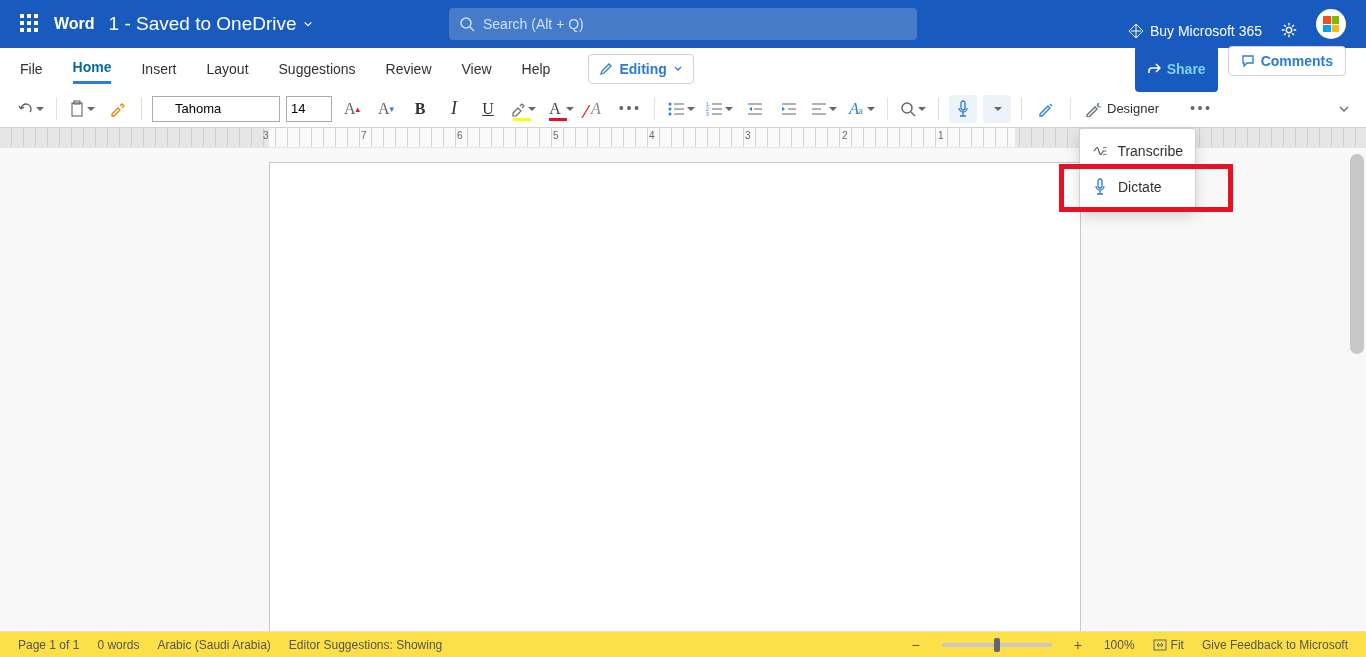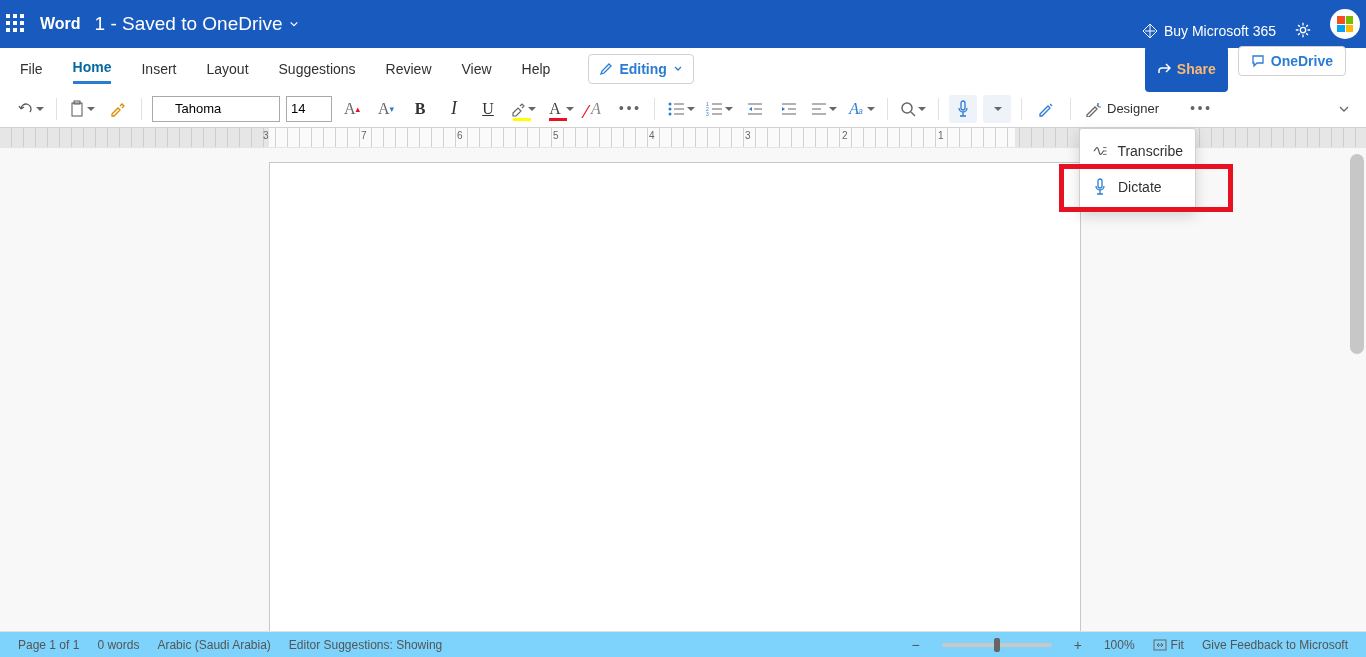--- a/index.html
+++ b/index.html
@@ -14,21 +14,21 @@
     --page-bg: #f8f8f8;
   }
 
   
   .titlebar {
     height: 48px;
     background: var(--ms-blue);
     display: flex;
     align-items: center;
     color: #fff;
-    padding: 0 6px;
+    padding: 0 20px;
     gap: 14px;
   }
   .waffle { width: 20px; height: 20px; display: grid; grid-template-columns: repeat(3,4px); grid-template-rows: repeat(3,4px); gap: 3px; cursor:pointer; }
   .waffle span { background:#fff; width:4px; height:4px; }
   .app-name { font-weight:600; font-size:16px; }
   .doc-title-wrap { display:flex; align-items:center; gap:6px; font-size:19px; cursor:pointer; }
   .chev-down { width:10px; height:10px; }
   .search-wrap { flex:0 0 468px; margin-left:auto; margin-right:auto; position:absolute; left:449px; }
   .search-box {
     width: 468px; height: 32px;
@@ -52,21 +52,21 @@
   }
   .tab { cursor:pointer; padding:6px 0; }
   .tab.active { font-weight:600; border-bottom:3px solid var(--ms-blue-light); color:#0369a1; }
   .editing-btn {
     margin-left:8px; height:30px; border:1px solid var(--border-gray); border-radius:4px;
     display:flex; align-items:center; gap:6px; padding:0 10px; color:var(--ms-blue-light);
     font-size:14px; cursor:pointer; font-weight:600;
   }
   .tabs-right { margin-left:auto; display:flex; gap:10px; }
   .share-btn {
-    background: var(--ms-blue); color:#fdba74; border:none; border-radius:4px;
+    background: var(--ms-blue); color:#7dd3fc; border:none; border-radius:4px;
     height:46px; padding:0 12px; display:flex; align-items:center; gap:6px;
     font-size:14px; cursor:pointer; font-weight:600;
   }
   .comments-btn {
     background:#fff; border:1px solid var(--border-gray); border-radius:4px;
     height:30px; padding:0 12px; display:flex; align-items:center; gap:6px;
     font-size:14px; cursor:pointer; color:var(--ms-blue-light); font-weight:600;
   }
 
   
@@ -121,21 +121,21 @@
   }
   .dictate-menu .item { height:36px; display:flex; align-items:center; gap:10px; padding:0 12px; font-size:14px; cursor:pointer; color:#323130;}
   .red-anno {
     position:absolute; left:1059px; top:164px; width:174px; height:48px;
     border:5px solid #e81123; z-index:60; pointer-events:none;
   }
 
   
   .statusbar {
     position:absolute; bottom:0; left:0; right:0; height:26px;
-    background:#7dd3fc; border-top:1px solid #e0e0e0;
+    background:#fde047; border-top:1px solid #e0e0e0;
     display:flex; align-items:center; font-size:12px; color:#555;
     padding:12px 18px; gap:18px;
   }
   .statusbar .spacer { flex:1; }
   .zoom-slider { width:110px; height:4px; background:#c8c8c8; position:relative; border-radius:2px;}
   .zoom-thumb { width:6px; height:14px; background:#666; position:absolute; left:50%; top:-5px; margin-left:-3px; border-radius:2px;}
   .zminus, .zplus { font-size:14px; cursor:pointer; padding:0 4px; color:#555;}
 
   svg { display:block; }
 </style>
@@ -155,20 +155,29 @@
       <span></span>
   </div>
   <div class="app-name">Word</div>
   <div class="doc-title-wrap">
     <span>1 - Saved to OneDrive</span>
     <svg class="chev-down" viewBox="0 0 12 12">
         <path d="M2 4l4 4 4-4" stroke="#fff" stroke-width="1.5" fill="none"></path>
       </svg>
   </div>
 
+  <div class="search-wrap">
+    <div class="search-box">
+      <svg width="16" height="16" viewBox="0 0 16 16">
+          <circle cx="7" cy="7" r="5" stroke="#cde0f6" stroke-width="1.5" fill="none"></circle>
+          <line x1="11" y1="11" x2="15" y2="15" stroke="#cde0f6" stroke-width="1.5"></line>
+        </svg>
+      <span>Search (Alt + Q)</span>
+    </div>
+  </div>
 
   <div class="right-cluster">
     <div class="buy-btn">
       <svg width="16" height="16" viewBox="0 0 16 16">
           <path d="M8 1l7 7-7 7-7-7z M3 8h10 M8 1v14" stroke="#fff" stroke-width="1" fill="none"></path>
         </svg>
       <span>Buy Microsoft 365</span>
     </div>
     <svg class="gear-icon" viewBox="0 0 20 20">
         <circle cx="10" cy="10" r="3" stroke="#fff" stroke-width="1.5" fill="none"></circle>
@@ -208,21 +217,21 @@
     <button class="share-btn">
       <svg width="14" height="14" viewBox="0 0 14 14">
           <path d="M9 2l4 4-4 4M13 6H5a3 3 0 00-3 3v2" stroke="#fff" stroke-width="1.5" fill="none"></path>
         </svg>
       <span>Share</span>
     </button>
     <button class="comments-btn">
       <svg width="14" height="14" viewBox="0 0 14 14">
           <path d="M2 2h10v7H6l-3 3V9H2z" stroke="#2b7cd3" stroke-width="1.3" fill="none"></path>
         </svg>
-      <span>OneDrive</span>
+      <span>Comments</span>
     </button>
   </div>
 </div>
 
 <div class="ribbon">
   <div class="rbtn small-chev">
     <svg width="18" height="18" viewBox="0 0 18 18">
         <path d="M5 9a5 5 0 119 3M5 9l-2-3M5 9l3-2" stroke="#555" stroke-width="1.3" fill="none"></path>
       </svg>
   </div>

